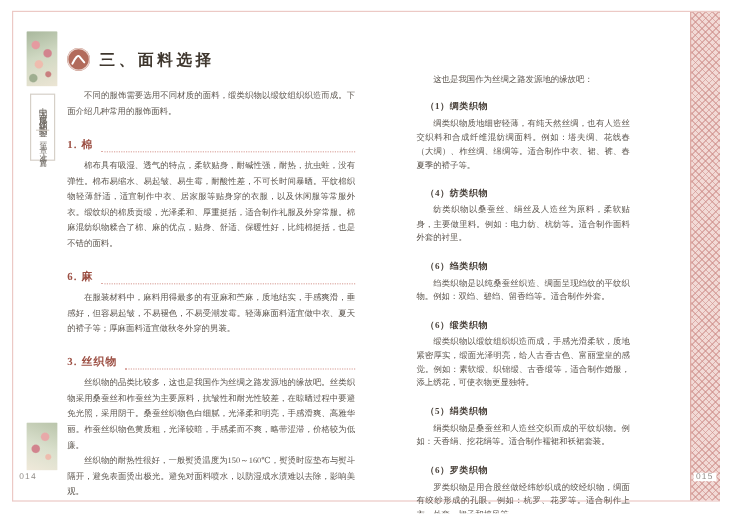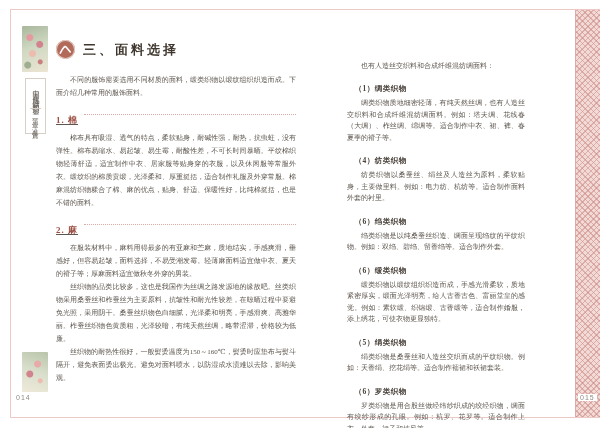--- a/index.html
+++ b/index.html
@@ -41,21 +41,21 @@
   .v-text.small{font-size:6.5px;color:#75706a;}
   .side-divider{width:11px;border-top:1px solid #d6d0c8;height:0;}
   
   .left-main{position:absolute;left:56px;top:40px;width:240px;}
   .head-row{display:flex;align-items:center;gap:8px;}
   .medal{width:19px;height:19px;border-radius:50%;background:#b26b5b;flex:0 0 auto;
     display:flex;align-items:center;justify-content:center;box-shadow:0 0 0 1px #e7cfc8 inset;}
   .page-title{font-size:13px;font-weight:bold;color:#3f372e;letter-spacing:3px;}
   .intro{margin:15px 0 0;font-size:7px;line-height:13px;text-indent:2em;
     text-align:justify;color:#5d564f;}
-  .sec-head{display:flex;align-items:flex-start;margin:14px 0 5px;text-decoration:underline;}
+  .sec-head{display:flex;align-items:flex-end;margin:14px 0 5px;}
   .sec-title{font-size:9px;font-weight:bold;color:#9c4f43;letter-spacing:1px;white-space:nowrap;}
   .sec-rule{flex:1;margin-left:6px;border-top:1px dotted #dcaaa4;height:0;}
   .body-p{margin:0;font-size:7px;line-height:13px;text-indent:2em;
     text-align:justify;color:#5d564f;}
   .body-p + .body-p{margin-top:0;}
   
   .right-main{position:absolute;left:347px;top:60px;width:178px;}
   .r-intro{margin:0;font-size:7px;line-height:12px;text-indent:2em;color:#5d564f;}
   .r-item{margin-top:12px;}
   .r-title{margin:0 0 4px;font-size:7.5px;font-weight:bold;color:#49413a;
@@ -102,34 +102,38 @@
     <div class="sec">
       <div class="sec-head">
         <span class="sec-title">1. 棉</span>
         <span class="sec-rule"></span>
       </div>
       <p class="body-p">棉布具有吸湿、透气的特点，柔软贴身，耐碱性强，耐热，抗虫蛀，没有弹性。棉布易缩水、易起皱、易生霉，耐酸性差，不可长时间暴晒。平纹棉织物轻薄舒适，适宜制作中衣、居家服等贴身穿的衣服，以及休闲服等常服外衣。缎纹织的棉质贡缎，光泽柔和、厚重挺括，适合制作礼服及外穿常服。棉麻混纺织物糅合了棉、麻的优点，贴身、舒适、保暖性好，比纯棉挺括，也是不错的面料。</p>
     </div>
 
     <div class="sec">
       <div class="sec-head">
-        <span class="sec-title">2. 麻</span>
+        <span class="sec-title">6. 麻</span>
         <span class="sec-rule"></span>
       </div>
-      <p class="body-p">在服装材料中，麻料用得最多的有亚麻和苎麻，质地结实，手感爽滑，垂感好，但容易起皱，面料选择，不易受潮发霉。轻薄麻面料适宜做中衣、夏天的褙子等；厚麻面料适宜做秋冬外穿的男装。</p>
+      <p class="body-p">在服装材料中，麻料用得最多的有亚麻和苎麻，质地结实，手感爽滑，垂感好，但容易起皱，不易褪色，不易受潮发霉。轻薄麻面料适宜做中衣、夏天的褙子等；厚麻面料适宜做秋冬外穿的男装。</p>
     </div>
 
     <div class="sec">
-      <p class="body-p">丝织物的品类比较多，这也是我国作为丝绸之路发源地的缘故吧。丝类织物采用桑蚕丝和柞蚕丝为主要原料，抗皱性和耐光性较差，在晾晒过程中要避免光照，采用阴干。桑蚕丝织物色白细腻，光泽柔和明亮，手感滑爽、高雅华丽。柞蚕丝织物色黄质粗，光泽较暗，有纯天然丝绸，略带涩滞，价格较为低廉。</p>
+      <div class="sec-head">
+        <span class="sec-title">3. 丝织物</span>
+        <span class="sec-rule"></span>
+      </div>
+      <p class="body-p">丝织物的品类比较多，这也是我国作为丝绸之路发源地的缘故吧。丝类织物采用桑蚕丝和柞蚕丝为主要原料，抗皱性和耐光性较差，在晾晒过程中要避免光照，采用阴干。桑蚕丝织物色白细腻，光泽柔和明亮，手感滑爽、高雅华丽。柞蚕丝织物色黄质粗，光泽较暗，手感柔而不爽，略带涩滞，价格较为低廉。</p>
       <p class="body-p">丝织物的耐热性很好，一般熨烫温度为150～160℃，熨烫时应垫布与熨斗隔开，避免表面烫出极光。避免对面料喷水，以防湿成水渍难以去除，影响美观。</p>
     </div>
   </div>
 
   <div class="right-main">
-    <p class="r-intro">也有人造丝交织料和合成纤维混纺绸面料：</p>
+    <p class="r-intro">这也是我国作为丝绸之路发源地的缘故吧：</p>
 
     <div class="r-item">
       <p class="r-title">（1）绸类织物</p>
       <p class="r-text">绸类织物质地细密轻薄，有纯天然丝绸，也有人造丝交织料和合成纤维混纺绸面料。例如：塔夫绸、花线春（大绸）、柞丝绸、绵绸等。适合制作中衣、裙、裤、春夏季的褙子等。</p>
     </div>
     <div class="r-item">
       <p class="r-title">（4）纺类织物</p>
       <p class="r-text">纺类织物以桑蚕丝、绢丝及人造丝为原料，柔软贴身，主要做里料。例如：电力纺、杭纺等。适合制作面料外套的衬里。</p>
     </div>
     <div class="r-item">

